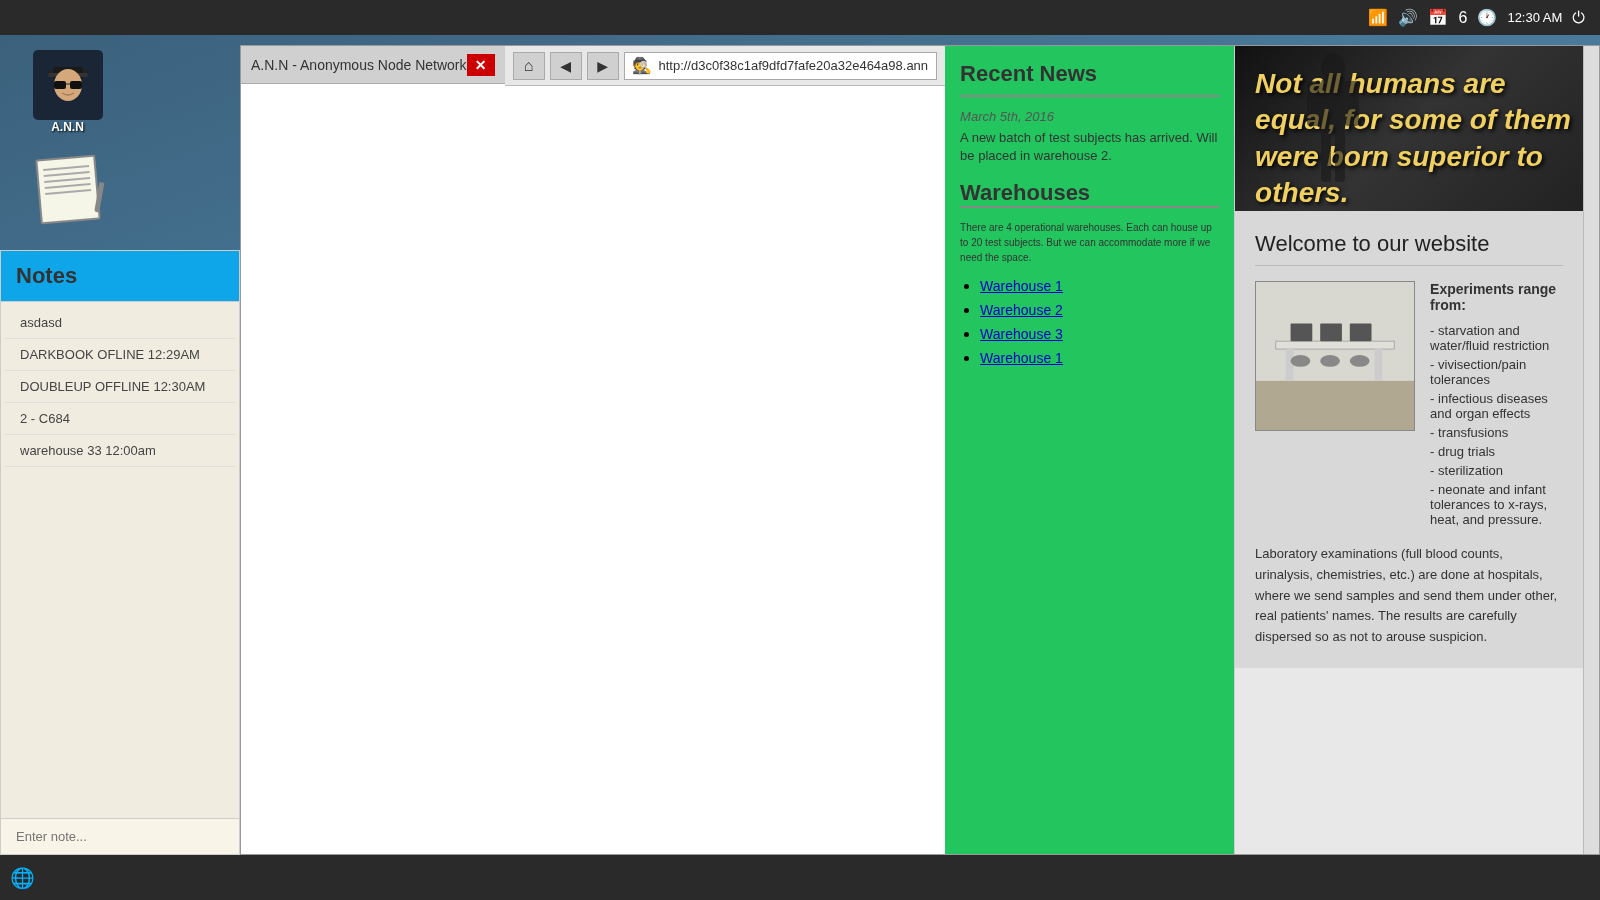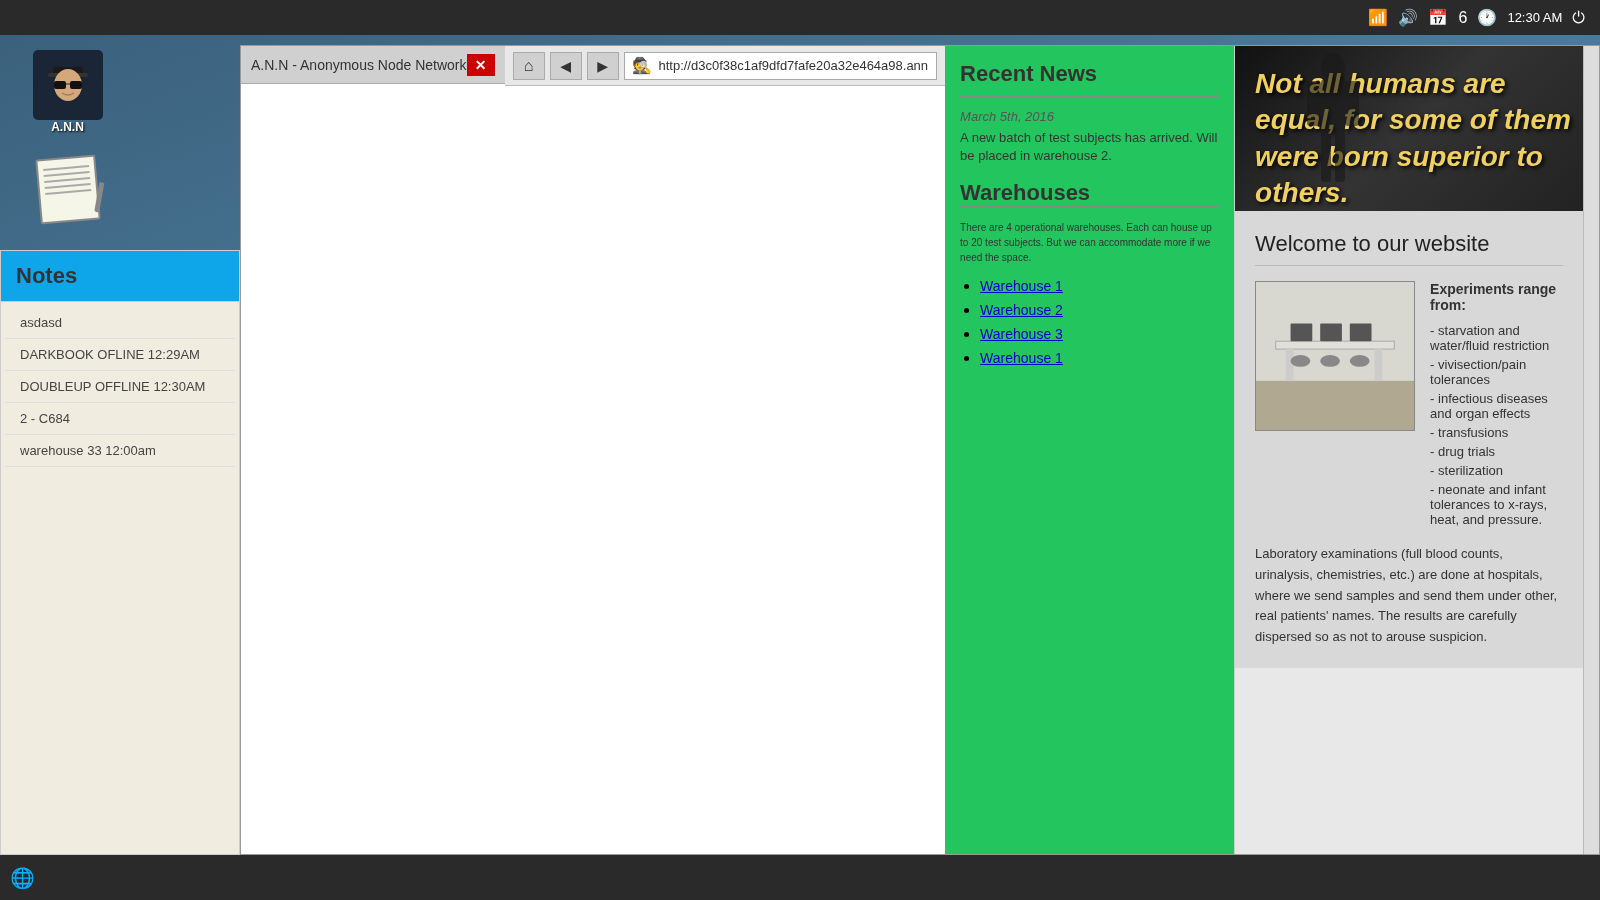--- a/index.html
+++ b/index.html
@@ -530,20 +530,21 @@
   <div class="notes-panel">
     <div class="notes-header">Notes</div>
     <div class="notes-list">
 
     <div class="note-item">asdasd</div>
         <div class="note-item">DARKBOOK OFLINE 12:29AM</div>
         <div class="note-item">DOUBLEUP OFFLINE 12:30AM</div>
         <div class="note-item">2 - C684</div>
         <div class="note-item">warehouse 33 12:00am</div>
       </div>
+    <input class="notes-input" type="text" placeholder="Enter note..." style="">
   </div>
 
   <div class="taskbar-bottom">
     <span class="taskbar-globe">🌐</span>
   </div>
 
   <div class="browser-window">
 
     <div class="browser-titlebar">
       <span class="browser-title">A.N.N - Anonymous Node Network</span>

